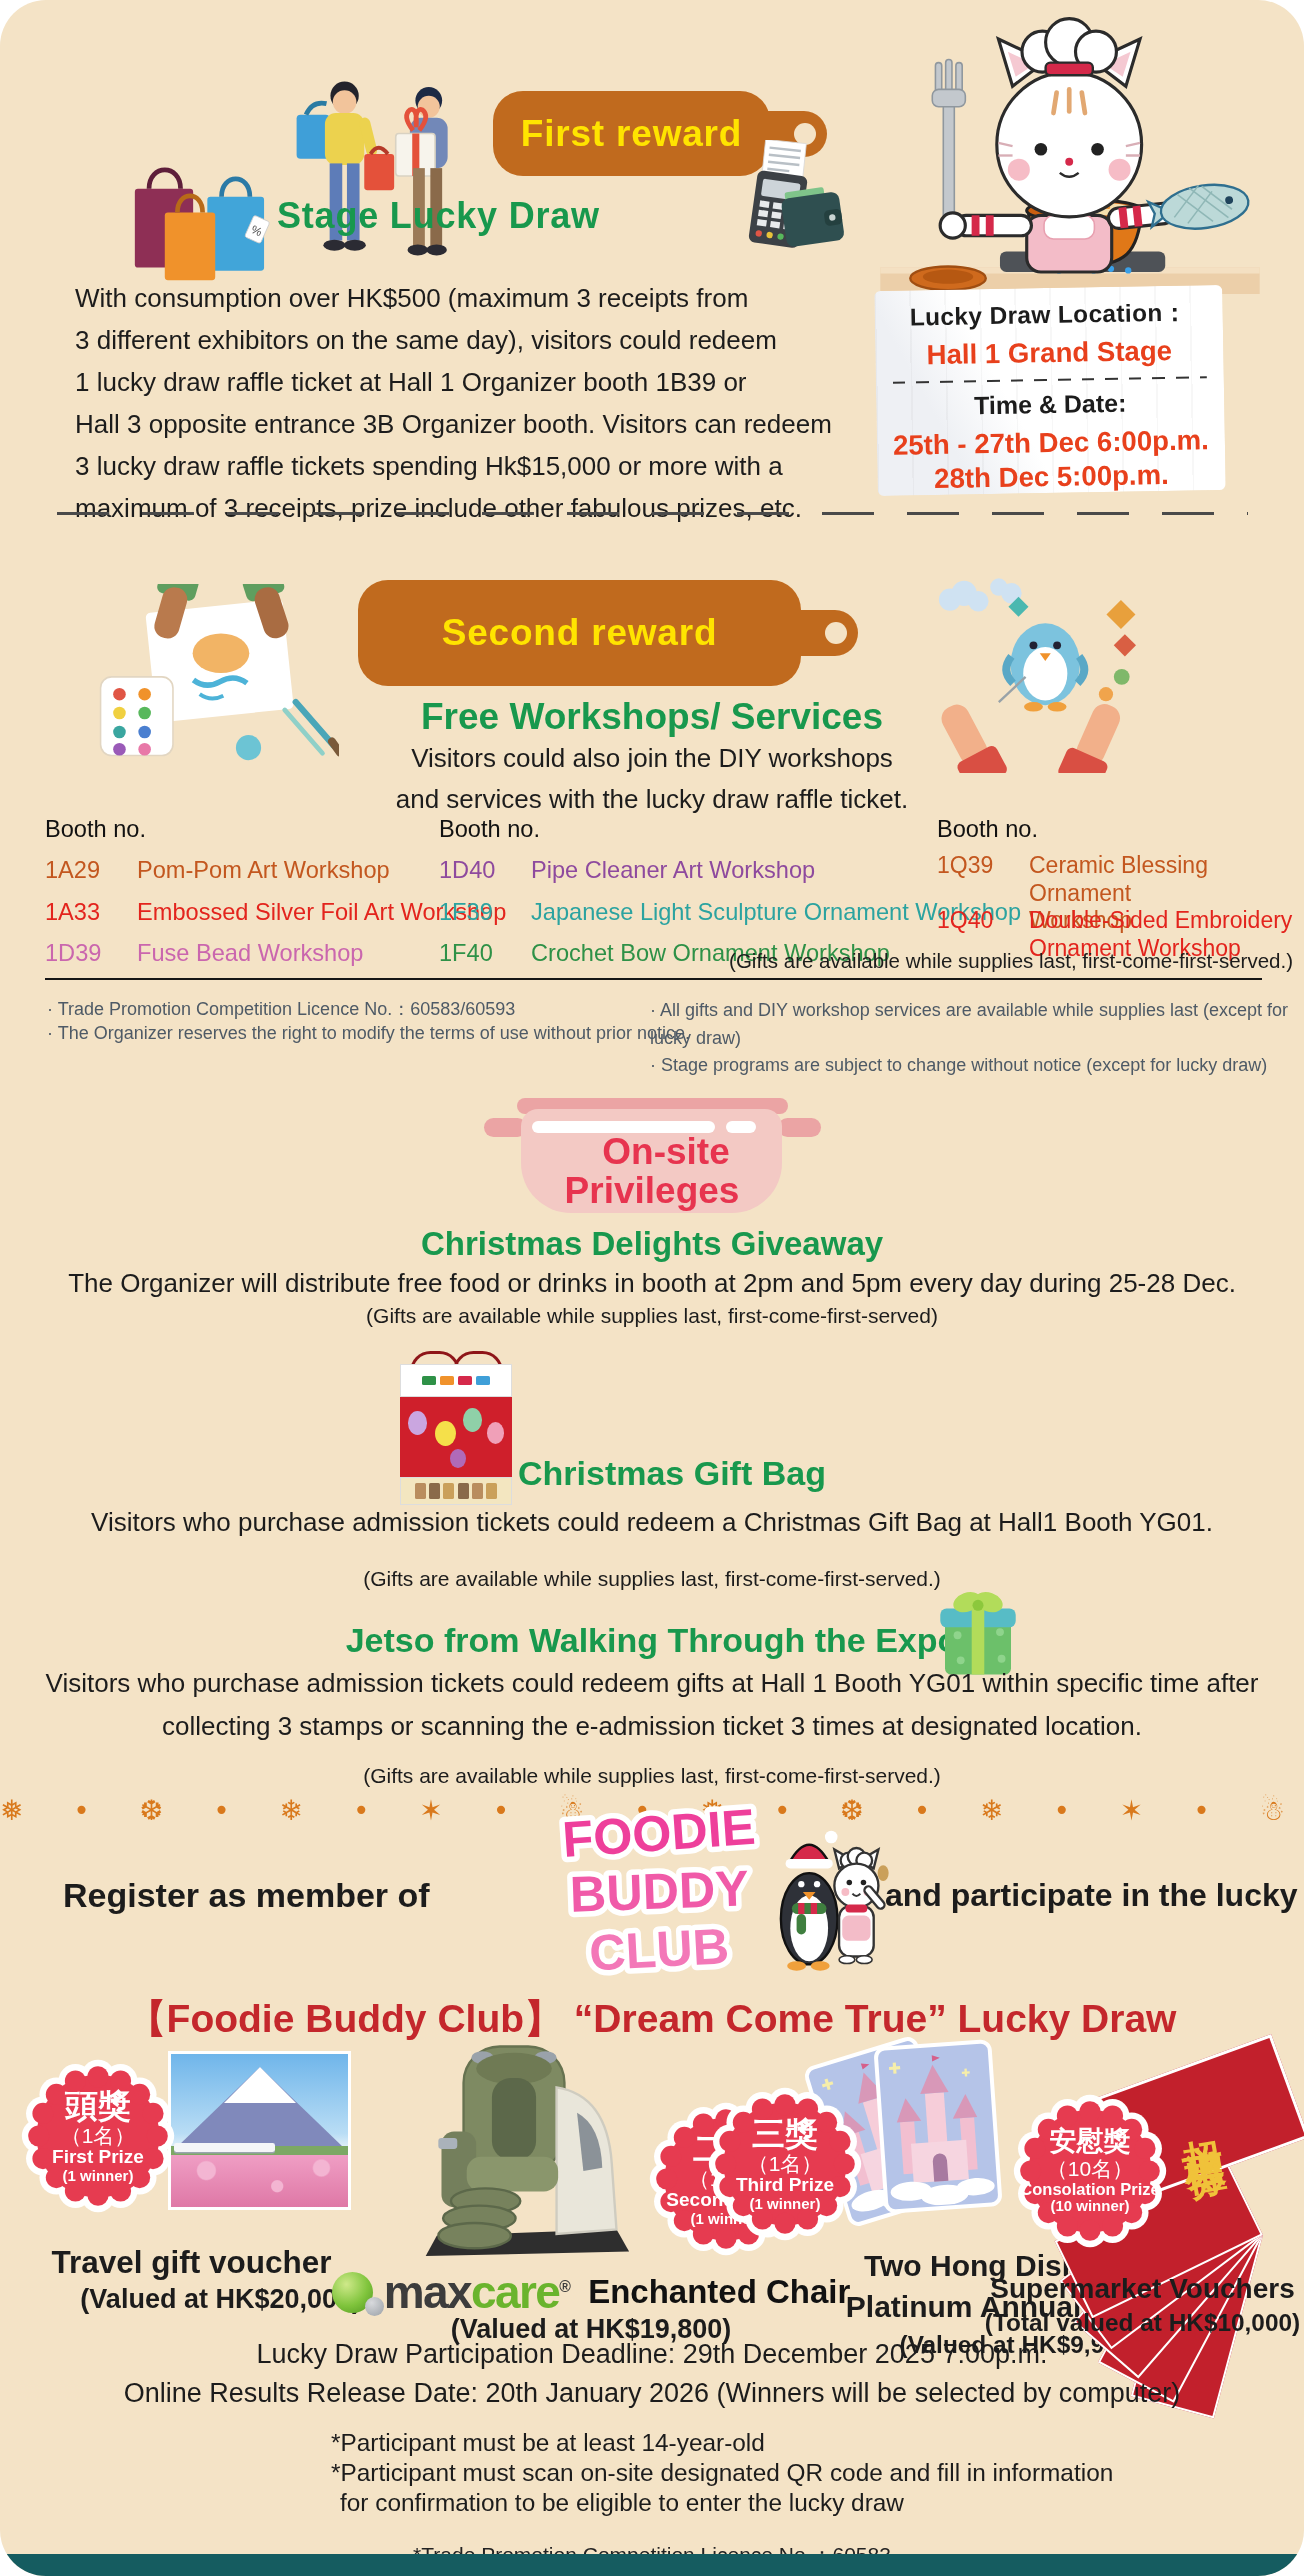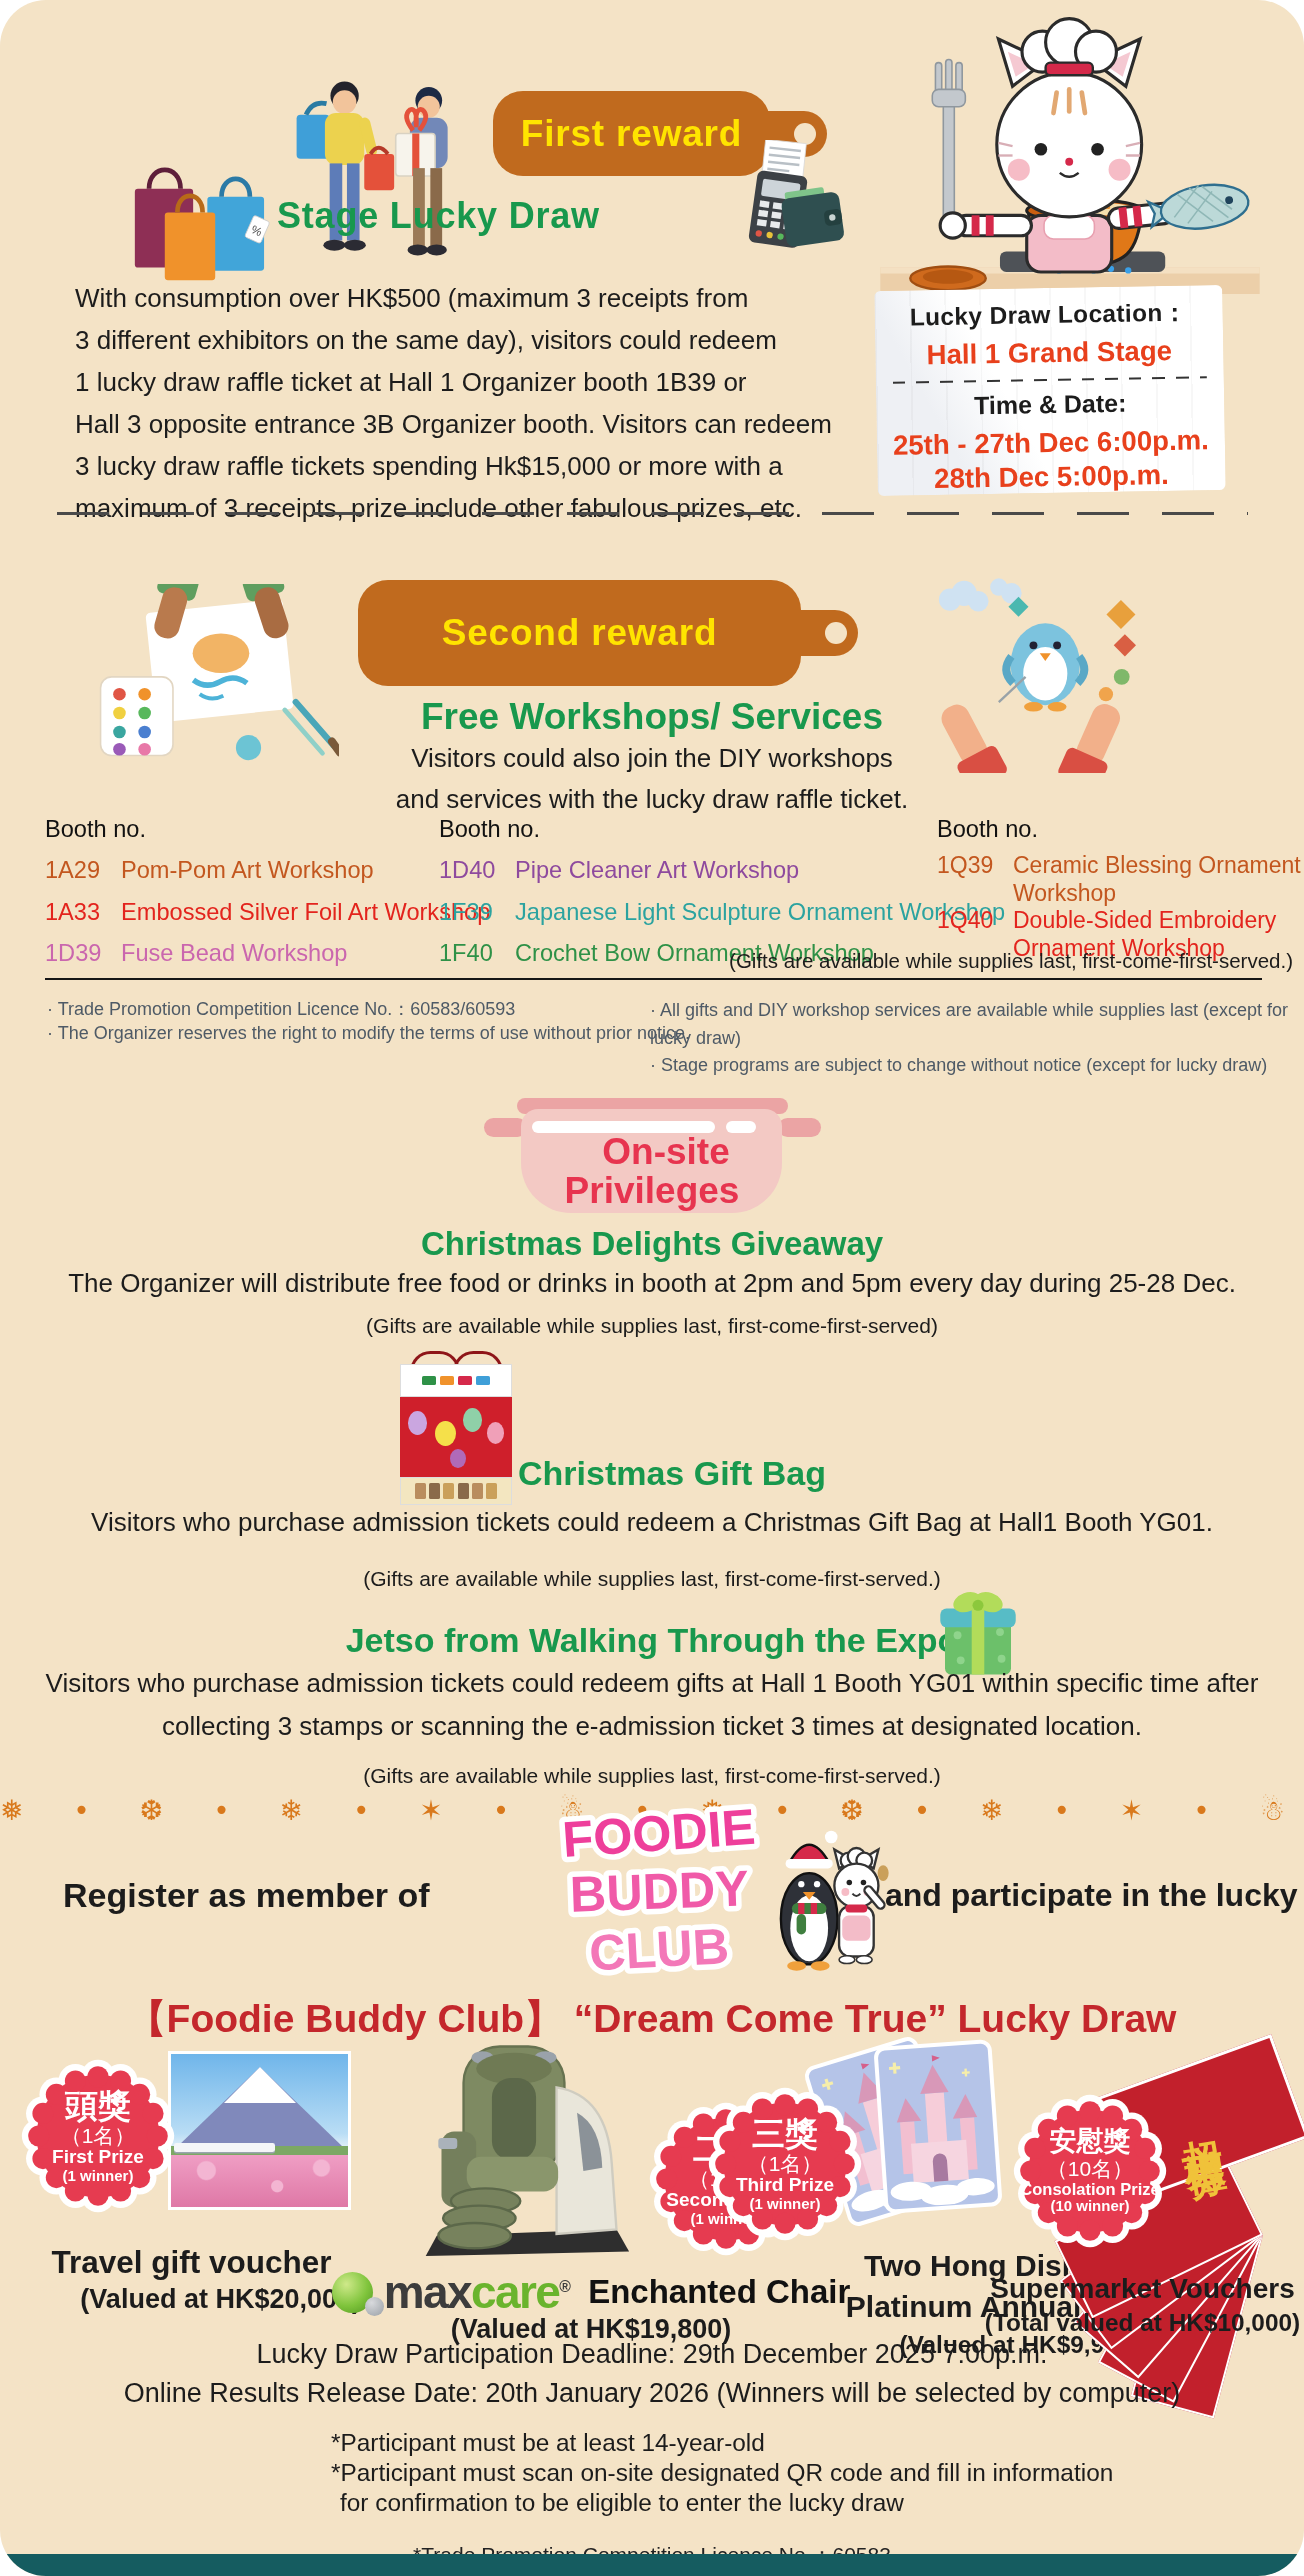--- a/index.html
+++ b/index.html
@@ -27,21 +27,21 @@
           border-radius:6.3px;transform:rotate(-1deg);text-align:center;}
   .locdash{position:absolute;left:17.3px;right:17.3px;top:91px;height:2.4px;
            background:repeating-linear-gradient(90deg,#333 0 12.6px,transparent 12.6px 23.6px);}
 
   .dashline{position:absolute;left:57px;top:512px;width:1191px;height:3.2px;
             background:repeating-linear-gradient(90deg,#4a4a4a 0 52px,transparent 52px 85px);}
 
   
   .wrow{position:absolute;font-size:23.6px;display:flex;}
   .bno{display:inline-block;width:76px;flex:0 0 76px;}
-  .wname{line-height:27.6px;}
+  .wname{line-height:27.6px;margin-left:16px;}
   .thead{position:absolute;font-size:23.6px;color:#111;}
   .hrline{position:absolute;left:45px;top:978px;width:1217px;height:2.4px;background:#161616;}
   .fp{position:absolute;font-size:18px;color:#4e5a66;line-height:24.4px;}
 
   
   .pot-part{position:absolute;background:#eba4a4;border-radius:9.5px;}
   .pot-body{position:absolute;left:521px;top:1109px;width:261px;height:104px;background:#f3c9c4;border-radius:17.3px 17.3px 50px 50px;}
   .pot-shine{position:absolute;background:#ffffff;border-radius:6.3px;}
 
   .orn{font-size:28px;color:#d9791c;letter-spacing:20.5px;white-space:nowrap;font-family:"DejaVu Sans",sans-serif;}
@@ -477,21 +477,21 @@
   <div class="pot-part" style="left:778px;top:1118px;width:43px;height:19px;"></div>
   <div class="pot-part" style="left:517px;top:1098px;width:271px;height:15.8px;"></div>
   <div class="pot-body"></div>
   <div class="pot-shine" style="left:532px;top:1121px;width:183px;height:11.8px;"></div>
   <div class="pot-shine" style="left:726px;top:1121px;width:30px;height:11.8px;"></div>
   <div class="ctr bold" style="top:1131px;font-size:37px;color:#e7344f;margin-left:14px;">On-site</div>
   <div class="ctr bold" style="top:1170px;font-size:37px;color:#e7344f;">Privileges</div>
 
   <div class="ctr green bold" style="top:1225px;font-size:33px;">Christmas Delights Giveaway</div>
   <div class="ctr" style="top:1268px;font-size:26px;">The Organizer will distribute free food or drinks in booth at 2pm and 5pm every day during 25-28 Dec.</div>
-  <div class="ctr" style="top:1304px;font-size:21px;margin-top:10px;">(Gifts are available while supplies last, first-come-first-served)</div>
+  <div class="ctr" style="top:1304px;font-size:21px;">(Gifts are available while supplies last, first-come-first-served)</div>
 
   <div class="bag">
     <div class="bag-handle" style="left:9.5px;"></div>
     <div class="bag-handle" style="right:9.5px;"></div>
     <div class="bag-top">
       <i style="background:#2e9147"></i>
         <i style="background:#f0922b"></i>
         <i style="background:#d5294a"></i>
         <i style="background:#3f9fd8"></i>
     </div>

